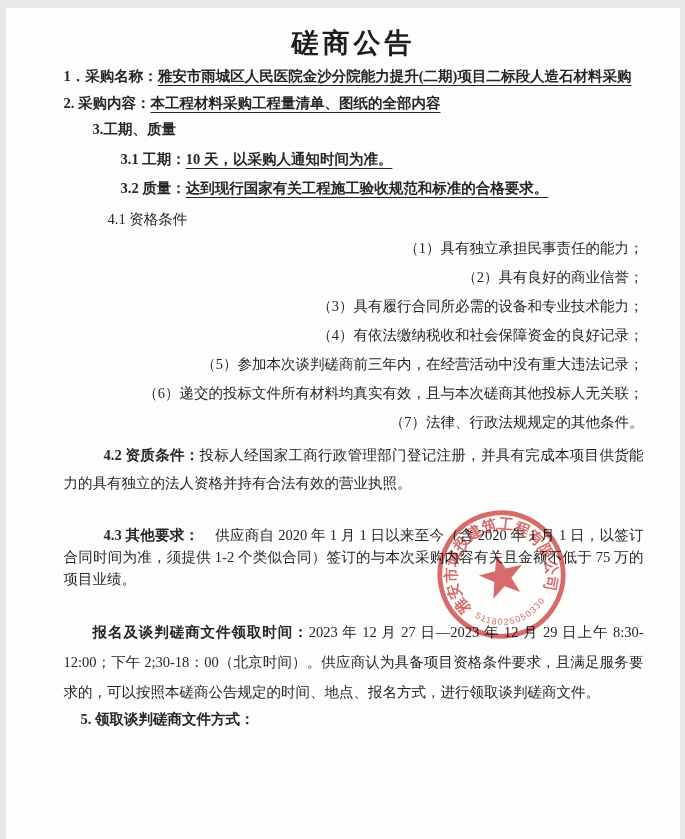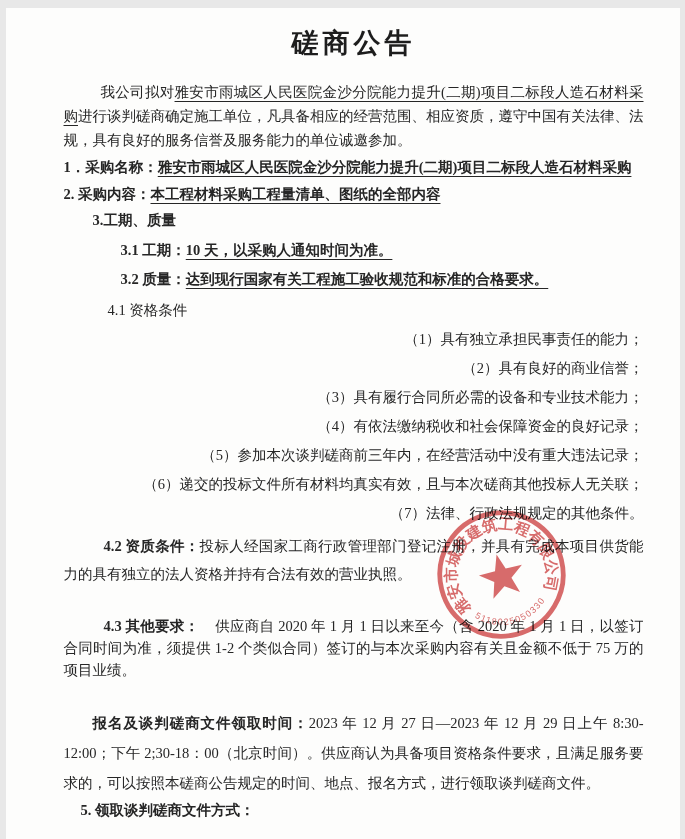--- a/index.html
+++ b/index.html
@@ -54,21 +54,20 @@
     pointer-events:none;
   }
 </style>
 </head>
 <body>
 
 <div class="page">
 
   <h1 class="doc-title">磋商公告</h1>
 
-  <p class="intro"><span>我公司拟对</span><span class="u">雅安市雨城区人民医院金沙分院能力提升(二期)项目二标段人造石材料采购</span><span>进行谈判磋商确定施工单位，凡具备相应的经营范围、相应资质，遵守中国有关法律、法规，具有良好的服务信誉及服务能力的单位诚邀参加。</span></p>
 
   <p class="item12"><span>1．采购名称：</span><span class="u">雅安市雨城区人民医院金沙分院能力提升(二期)项目二标段人造石材料采购</span></p>
 
   <p class="item12"><span>2.  采购内容：</span><span class="u">本工程材料采购工程量清单、图纸的全部内容</span></p>
 
   <p class="h3line">3.工期、质量</p>
 
   <p class="s31"><span>3.1 工期：</span><span class="u">10 天，以采购人通知时间为准。</span></p>
 
   <p class="s32"><span>3.2 质量：</span><span class="u">达到现行国家有关工程施工验收规范和标准的合格要求。</span></p>

